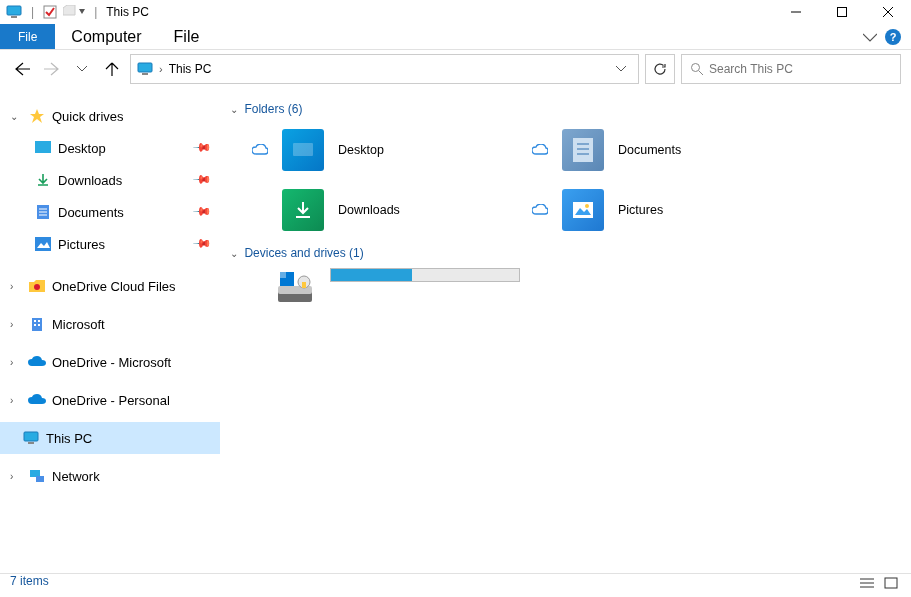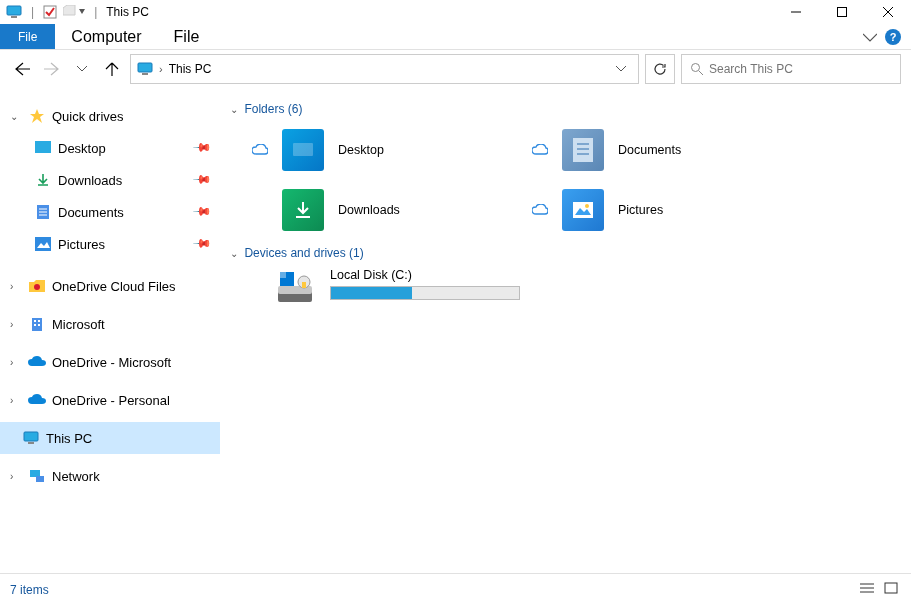--- a/index.html
+++ b/index.html
@@ -58,21 +58,21 @@
 
 .drive-item { width: 300px; padding: 4px 4px 4px 46px; display: flex; align-items: flex-start; gap: 12px; }
 .drive-item .drico { width: 42px; height: 42px; flex-shrink: 0; }
 .drive-item .drinfo { flex: 1; }
 .drive-item .drname { font-size: 12.5px; margin-bottom: 4px; }
 .drive-item .drbar { width: 190px; height: 14px; border: 1px solid #bcbcbc; background: #eaeaea; position: relative; margin-bottom: 3px; }
 .drive-item .drbar .fill { position: absolute; left: 0; top: 0; bottom: 0; background: #26a0da; }
 .drive-item .drfree { font-size: 11.5px; color: #666; }
 
 
-.statusbar { height: 24px; border-top: 1px solid #e1e1e1; display: flex; align-items: flex-end; padding: 0 10px; font-size: 12px; color: #15569c; }
+.statusbar { height: 24px; border-top: 1px solid #e1e1e1; display: flex; align-items: flex-start; padding: 0 10px; font-size: 12px; color: #15569c; }
 .statusbar .right { margin-left: auto; display: flex; gap: 4px; }
 .statusbar .viewbtn { width: 20px; height: 18px; border: 1px solid transparent; display: flex; align-items: center; justify-content: center; cursor: default; }
 
 svg { display: block; }
 </style>
 </head>
 <body>
 
 <div class="titlebar">
   <div class="qat">
@@ -381,21 +381,20 @@
         <svg width="42" height="42" viewBox="0 0 42 42">
           <rect x="2" y="22" width="34" height="12" rx="2" fill="#6b6b6b"></rect>
           <rect x="2" y="18" width="34" height="8" rx="2" fill="#c7c7c7"></rect>
           <rect x="4" y="4" width="14" height="14" fill="#0078d4"></rect>
           <rect x="4" y="4" width="6" height="6" fill="#fff" opacity="0.4"></rect>
           <circle cx="28" cy="14" r="6" fill="#e6e6e6" stroke="#999"></circle>
           <rect x="26" y="14" width="4" height="6" fill="#ffc83d"></rect>
         </svg>
       </div>
       <div class="drinfo">
-        <div class="drname">Local Disk (C:)</div>
         <div class="drbar">
           <div class="fill" id="drive-fill" style="width: 43%;"></div>
         </div>
       </div>
     </div>
   </div>
 </div>
 
 <div class="statusbar">
   <span>7 items</span>

